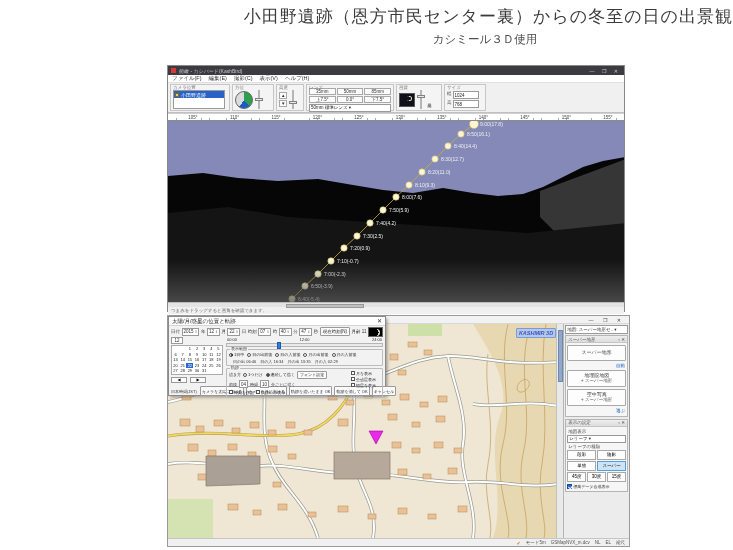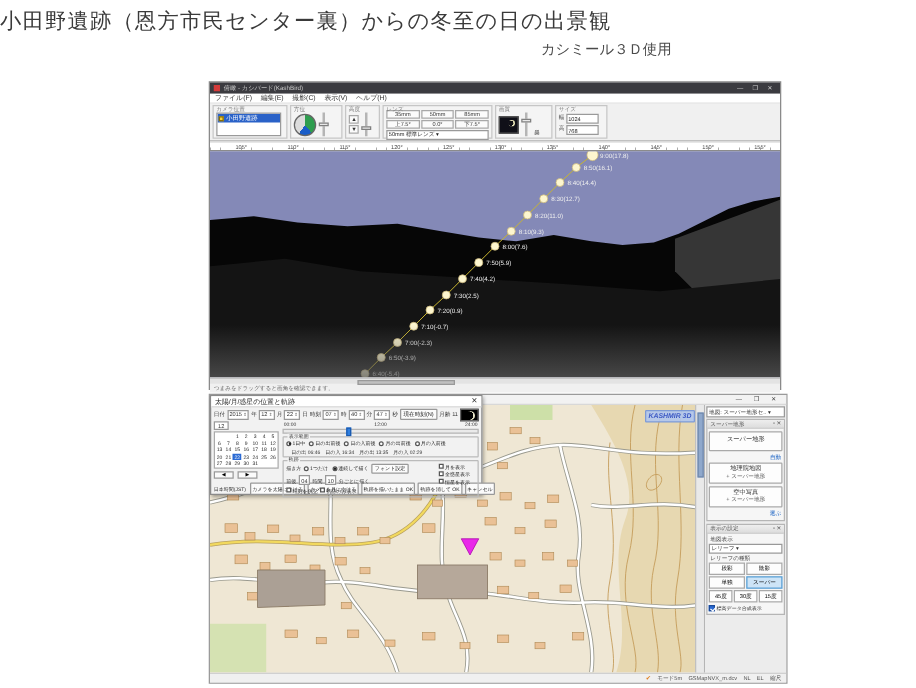--- a/index.html
+++ b/index.html
@@ -1,19 +1,19 @@
 <!DOCTYPE html>
 <html><head>
 <meta charset="utf-8">
 <style>
   * { margin:0; padding:0; box-sizing:border-box; }
   html,body { width:733px; height:550px; }
   body { position:relative; background:#fff; font-family:"Liberation Sans","DejaVu Sans",sans-serif; color:#333; overflow:hidden; }
 
-  .page-title { position:absolute; top:5px; left:0; width:733px; text-align:left; font-size:17px; color:#3a3a3a; letter-spacing:1px; }
+  .page-title { position:absolute; top:5px; left:0; width:733px; text-align:right; font-size:17px; color:#3a3a3a; letter-spacing:1px; }
   .page-subtitle { position:absolute; top:32px; left:240px; width:490px; text-align:center; font-size:11.5px; color:#4a4a4a; }
 
   
   .kb-window { position:absolute; left:167px; top:65px; width:458px; height:247px; border:1px solid #8a8a8a; background:#f0f0f0; z-index:10; }
   .kb-titlebar { height:9px; background:#3b3b40; display:flex; align-items:center; padding:0 3px; }
   .kb-titlebar .appicon { width:5px; height:5px; background:#d43a3a; margin-right:3px; flex:none; }
   .kb-title { font-size:5px; color:#c8c8c8; white-space:nowrap; flex:1; }
   .kb-winctl { font-size:5px; color:#cfcfcf; letter-spacing:3px; }
   .kb-menubar { height:8px; background:#ffffff; border-bottom:1px solid #e0e0e0; display:flex; align-items:center; gap:7px; padding:0 4px; }
   .kb-menu-item { font-size:5.5px; color:#333; }

